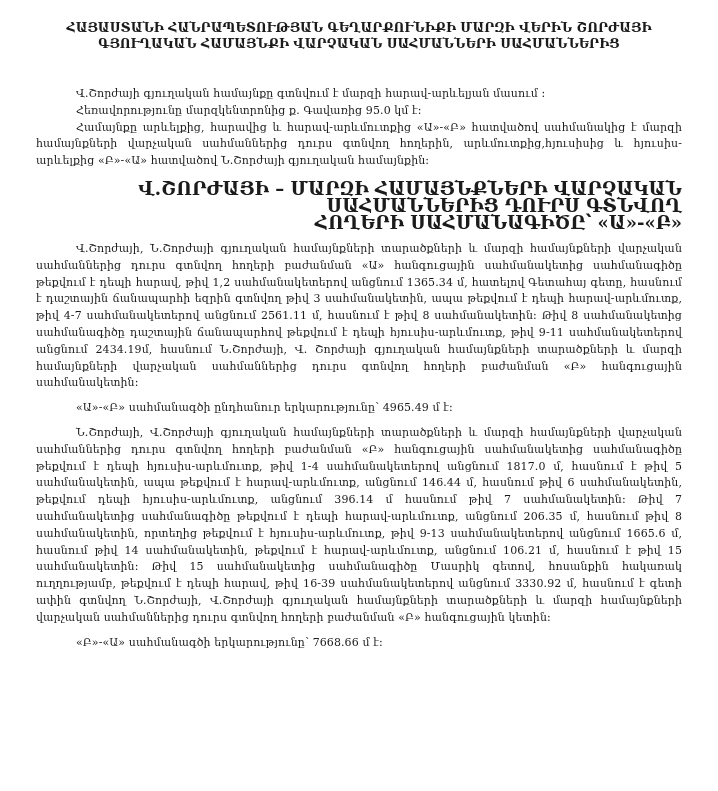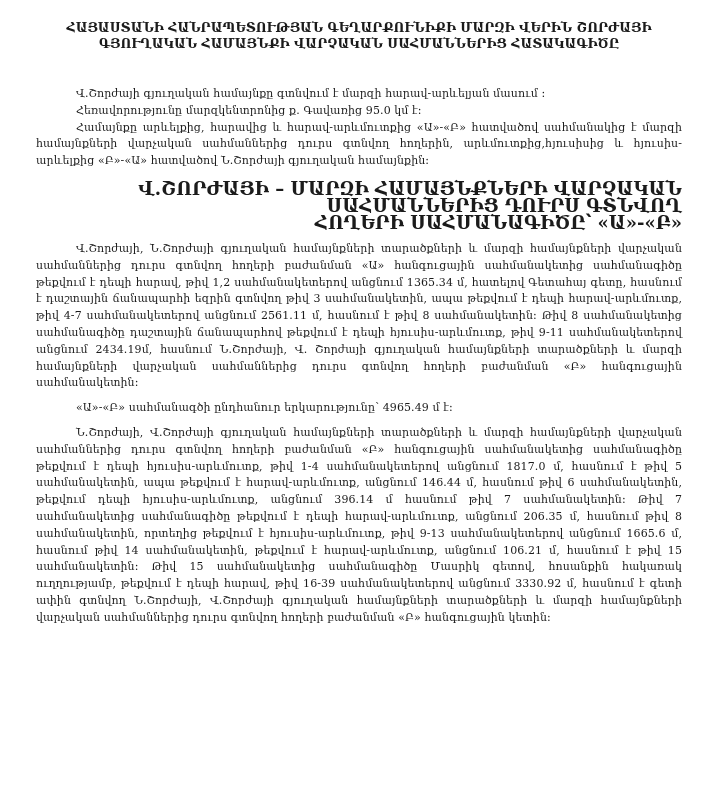--- a/index.html
+++ b/index.html
@@ -51,35 +51,36 @@
   }
   h2.section-heading .h-line { display: block; }
 </style>
 </head>
 <body>
 
 <div class="page">
 
   <div class="doc-title">
     <span class="t-line">ՀԱՅԱՍՏԱՆԻ ՀԱՆՐԱՊԵՏՈՒԹՅԱՆ ԳԵՂԱՐՔՈՒՆԻՔԻ ՄԱՐԶԻ ՎԵՐԻՆ ՇՈՐԺԱՅԻ</span>
-    <span class="t-line">ԳՅՈՒՂԱԿԱՆ ՀԱՄԱՅՆՔԻ ՎԱՐՉԱԿԱՆ  ՍԱՀՄԱՆՆԵՐԻՑ ՀԱՏԱԿԱԳԻԾԸ</span>
+    <span class="t-line">ԳՅՈՒՂԱԿԱՆ ՀԱՄԱՅՆՔԻ ՎԱՐՉԱԿԱՆ  ՍԱՀՄԱՆՆԵՐԻ ՍԱՀՄԱՆՆԵՐԻՑ</span>
   </div>
 
   <div class="gap-lg"></div>
 
   <p class="body-par single-line">Վ.Շորժայի գյուղական համայնքը գտնվում է մարզի հարավ-արևելյան մասում :</p>
   <p class="body-par single-line">Հեռավորությունը մարզկենտրոնից ք. Գավառից 95.0 կմ է:</p>
   <p class="body-par">Համայնքը արևելքից, հարավից և հարավ-արևմուտքից «Ա»-«Բ» հատվածով սահմանակից է մարզի համայնքների վարչական սահմաններից դուրս գտնվող հողերին, արևմուտքից,հյուսիսից և հյուսիս-արևելքից «Բ»-«Ա» հատվածով Ն.Շորժայի գյուղական համայնքին:</p>
 
   <h2 class="section-heading">
     <span class="h-line">Վ.ՇՈՐԺԱՅԻ – ՄԱՐԶԻ ՀԱՄԱՅՆՔՆԵՐԻ ՎԱՐՉԱԿԱՆ ՍԱՀՄԱՆՆԵՐԻՑ ԴՈՒՐՍ ԳՏՆՎՈՂ</span>
     <span class="h-line">ՀՈՂԵՐԻ ՍԱՀՄԱՆԱԳԻԾԸ՝ «Ա»-«Բ»</span>
   </h2>
 
   <p class="body-par">Վ.Շորժայի, Ն.Շորժայի գյուղական համայնքների տարածքների և մարզի համայնքների վարչական սահմաններից դուրս գտնվող հողերի բաժանման «Ա» հանգուցային սահմանակետից սահմանագիծը թեքվում է դեպի հարավ, թիվ 1,2 սահմանակետերով անցնում 1365.34 մ, հատելով Գետահայ գետը, հասնում է դաշտային ճանապարհի եզրին գտնվող թիվ 3 սահմանակետին, ապա թեքվում է դեպի հարավ-արևմուտք, թիվ 4-7 սահմանակետերով անցնում 2561.11 մ, հասնում է թիվ 8 սահմանակետին: Թիվ 8 սահմանակետից սահմանագիծը դաշտային ճանապարհով թեքվում է դեպի հյուսիս-արևմուտք, թիվ 9-11 սահմանակետերով անցնում 2434.19մ, հասնում Ն.Շորժայի, Վ. Շորժայի գյուղական համայնքների տարածքների և մարզի համայնքների վարչական սահմաններից դուրս գտնվող հողերի բաժանման «Բ» հանգուցային սահմանակետին:</p>
 
   <p class="body-par single-line length-par">«Ա»-«Բ» սահմանագծի ընդհանուր երկարությունը՝ 4965.49 մ է:</p>
 
 
   <p class="body-par">Ն.Շորժայի, Վ.Շորժայի գյուղական համայնքների տարածքների և մարզի համայնքների վարչական սահմաններից դուրս գտնվող հողերի բաժանման «Բ» հանգուցային սահմանակետից սահմանագիծը թեքվում է դեպի հյուսիս-արևմուտք, թիվ 1-4 սահմանակետերով անցնում 1817.0 մ, հասնում է թիվ 5 սահմանակետին, ապա թեքվում է հարավ-արևմուտք, անցնում 146.44 մ, հասնում թիվ 6 սահմանակետին, թեքվում դեպի հյուսիս-արևմուտք, անցնում 396.14 մ հասնում թիվ 7 սահմանակետին: Թիվ 7 սահմանակետից սահմանագիծը թեքվում է դեպի հարավ-արևմուտք, անցնում 206.35 մ, հասնում թիվ 8 սահմանակետին, որտեղից թեքվում է հյուսիս-արևմուտք, թիվ 9-13 սահմանակետերով անցնում 1665.6 մ, հասնում թիվ 14 սահմանակետին, թեքվում է հարավ-արևմուտք, անցնում 106.21 մ, հասնում է թիվ 15 սահմանակետին: Թիվ 15 սահմանակետից սահմանագիծը Մասրիկ գետով, հոսանքին հակառակ ուղղությամբ, թեքվում է դեպի հարավ, թիվ 16-39 սահմանակետերով անցնում 3330.92 մ, հասնում է գետի ափին գտնվող Ն.Շորժայի, Վ.Շորժայի գյուղական համայնքների տարածքների և մարզի համայնքների վարչական սահմաններից դուրս գտնվող հողերի բաժանման «Բ» հանգուցային կետին:</p>
 
+  <p class="body-par single-line length-par">«Բ»-«Ա» սահմանագծի երկարությունը՝ 7668.66 մ է:</p>
 
 </div>
 
 </body></html>

